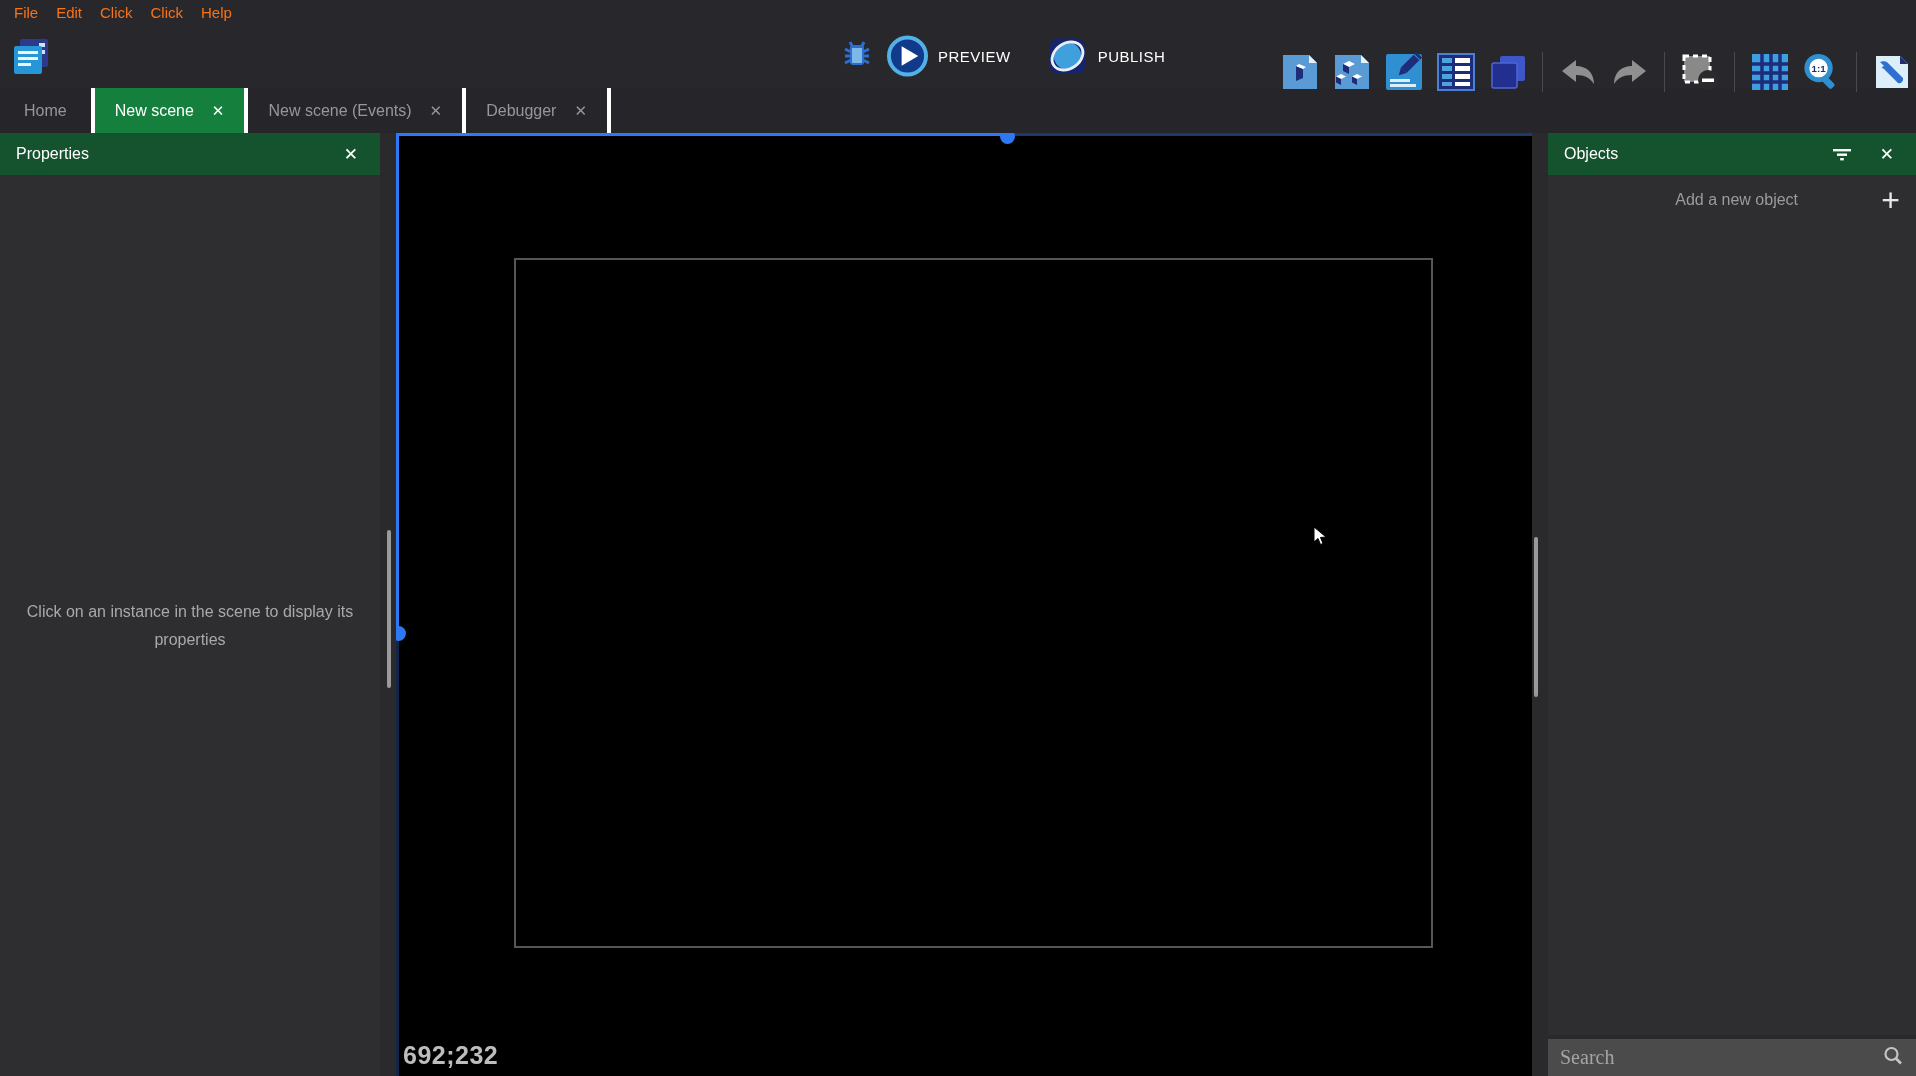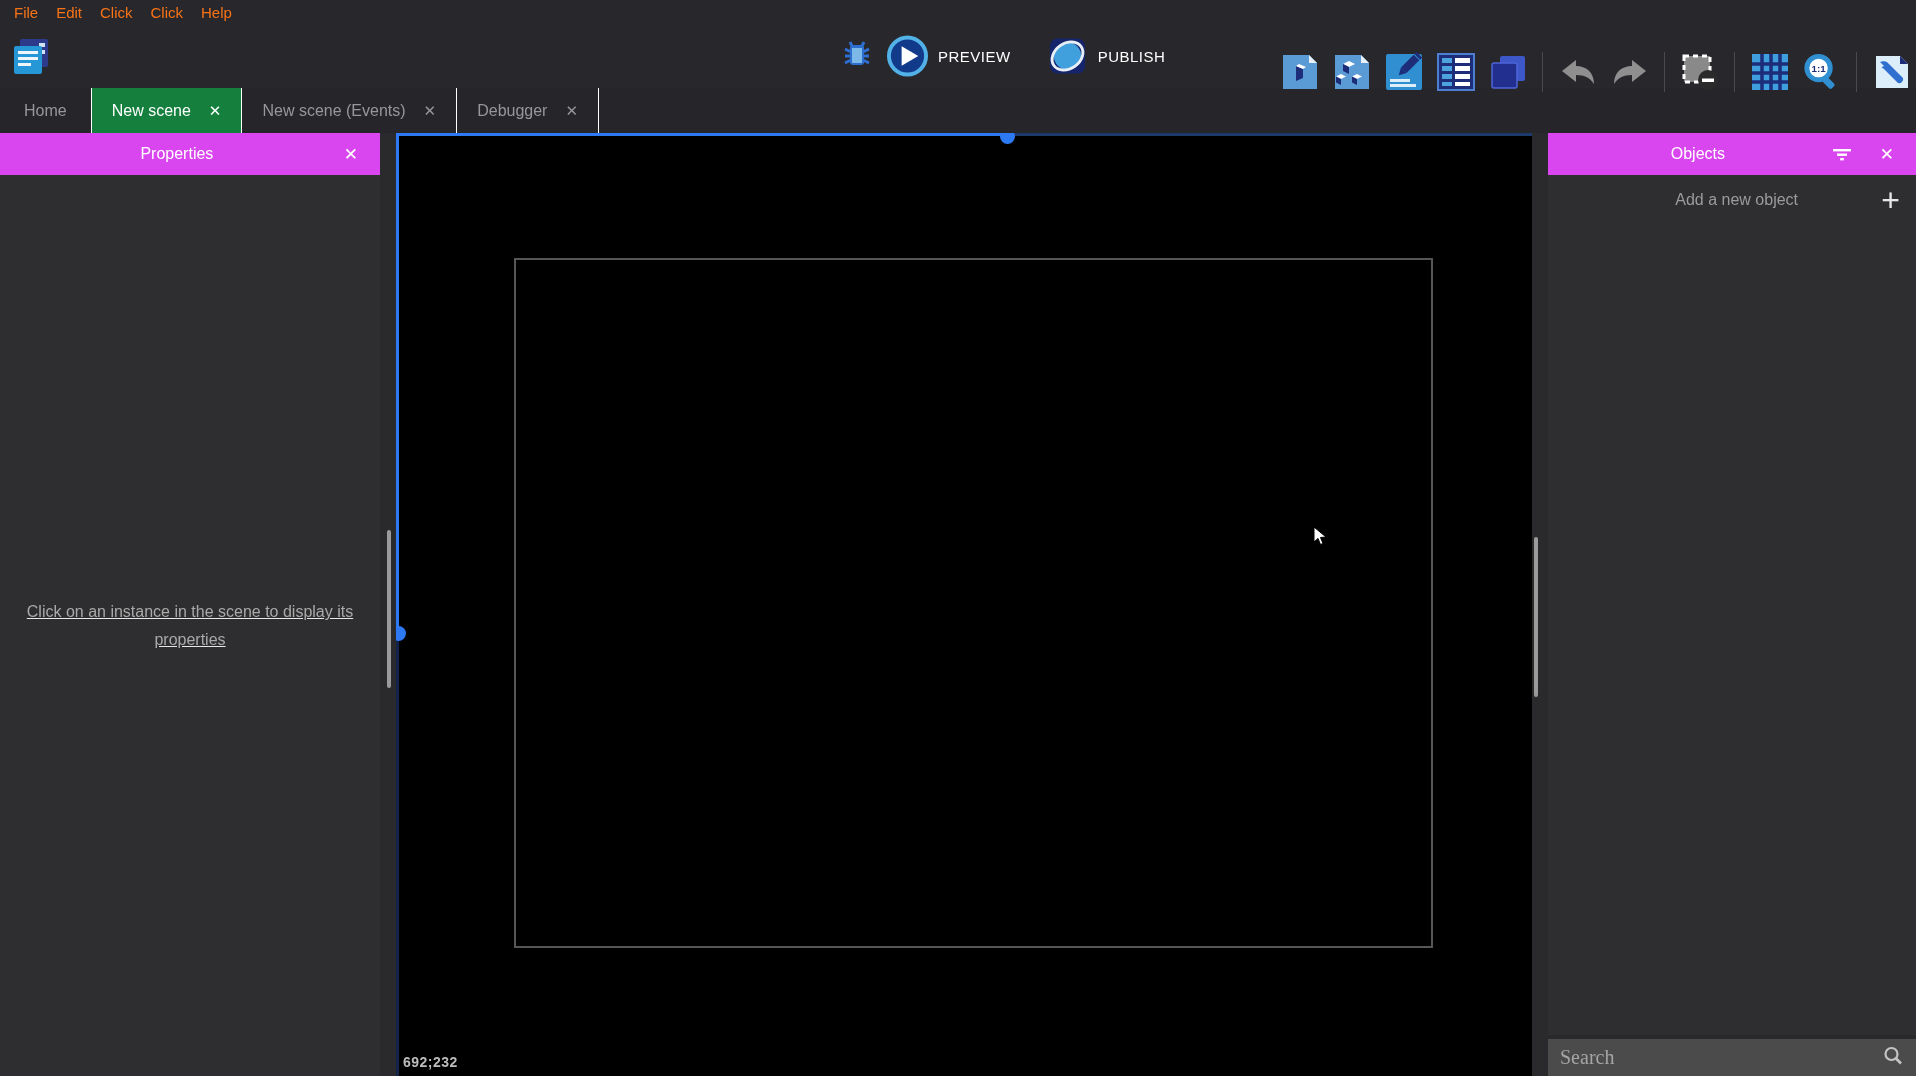--- a/index.html
+++ b/index.html
@@ -14,54 +14,54 @@
   .toolbar { height:64px; position:relative; background:#28282c; }
   .logo-btn { position:absolute; left:8px; top:10px; width:46px; height:46px; }
   .toolbar-center { position:absolute; left:836px; top:0; height:64px; display:flex; align-items:center; gap:10px; }
   .tb-label { color:#ffffff; font-size:15px; letter-spacing:0.5px; margin-right:26px; }
   .toolbar-right { position:absolute; right:4px; top:16px; height:64px; display:flex; align-items:center; gap:11px; }
   .tb-icon { width:41px; height:41px; display:flex; align-items:center; justify-content:center; }
   .tb-sep { width:1px; height:40px; background:#4a4a4a; margin:0 3px; }
 
   
   .tabbar { height:45px; display:flex; background:#26262a; align-items:stretch; }
-  .tab { display:flex; align-items:center; gap:18px; padding:0 20px; font-size:16px; color:#97979b; border-right:1px solid #ffffff; cursor:pointer; }
+  .tab { display:flex; align-items:center; gap:18px; padding:0 20px; font-size:16px; color:#97979b; border-right:4px solid #ffffff; cursor:pointer; }
   .tab .tab-close { font-size:15px; color:#97979b; }
   .tab.active { background:#15803d; color:#ffffff; }
   .tab.active .tab-close { color:#ffffff; }
   .tab-home { padding:0 24px; }
 
   
   .main { display:flex; height:943px; }
 
   .panel { background:#2e2e30; display:flex; flex-direction:column; }
-  .panel-header { height:42px; background:#d946ef; display:flex; align-items:center; padding:0 16px; flex:0 0 auto;text-align:center; }
+  .panel-header { height:42px; background:#14532d; display:flex; align-items:center; padding:0 16px; flex:0 0 auto; }
   .panel-title { font-size:16px; color:#ffffff; flex:1; }
   .panel-x { color:#ffffff; font-size:17px; padding:2px 6px; cursor:pointer; }
 
   .props-panel { width:380px; }
-  .props-body { flex:1; display:flex; align-items:center; justify-content:flex-start; padding:0 19px;text-decoration:underline; }
+  .props-body { flex:1; display:flex; align-items:center; justify-content:flex-start; padding:0 19px; }
   .props-empty { color:#a9a9a9; font-size:16px; text-align:center; line-height:1.7; }
 
   .v-divider { width:16px; background:#2a2a2c; position:relative; }
   .scroll-thumb { position:absolute; width:4px; background:#9a9a9a; border-radius:2px; }
   .v-divider.left .scroll-thumb { left:7px; top:397px; height:158px; }
   .v-divider.right .scroll-thumb { left:2px; top:404px; height:160px; }
 
   
   .canvas { width:1136px; background:#000; position:relative; overflow:hidden; }
   .sel-top-a { position:absolute; left:0; top:0; width:612px; height:3px; background:#2e7af5; }
   .sel-top-b { position:absolute; left:612px; top:0; right:0; height:3px; background:#1d3a6d; }
   .sel-left-a { position:absolute; left:0; top:0; width:3px; height:500px; background:#2e7af5; }
   .sel-left-b { position:absolute; left:0; top:500px; width:3px; height:443px; background:#142348; }
   .sel-handle { position:absolute; width:15px; height:15px; border-radius:50%; background:#2d79f3; }
   .handle-top { left:604px; top:-4px; }
   .handle-left { left:-5px; top:493px; }
   .game-frame { position:absolute; left:118px; top:125px; width:919px; height:690px; border:2px solid #565656; }
-  .coords { position:absolute; left:7px; bottom:6px; color:#bdbdbd; font-size:14px; font-weight:bold; letter-spacing:0.5px;text-align:right; }
+  .coords { position:absolute; left:7px; bottom:6px; color:#bdbdbd; font-size:25px; font-weight:bold; letter-spacing:0.5px;text-align:right; }
   .cursor { position:absolute; left:917px; top:393px; }
 
   
   .objects-panel { width:368px; }
   .filter-btn { margin-right:22px; cursor:pointer; display:flex; align-items:center; }
   .add-row { height:50px; display:flex; align-items:center; padding:8px 16px; flex:0 0 auto; }
   .add-label { flex:1; text-align:center; color:#9b9b9b; font-size:16px; padding-left:28px; }
   .add-plus { color:#e6e6e6; font-size:32px; font-weight:300; line-height:1; cursor:pointer; }
   .objects-body { flex:1; }
   .search-bar { height:41px; background:#4b4b4b; border-top:4px solid #29292b; display:flex; align-items:center; padding:0 12px; flex:0 0 auto; }

